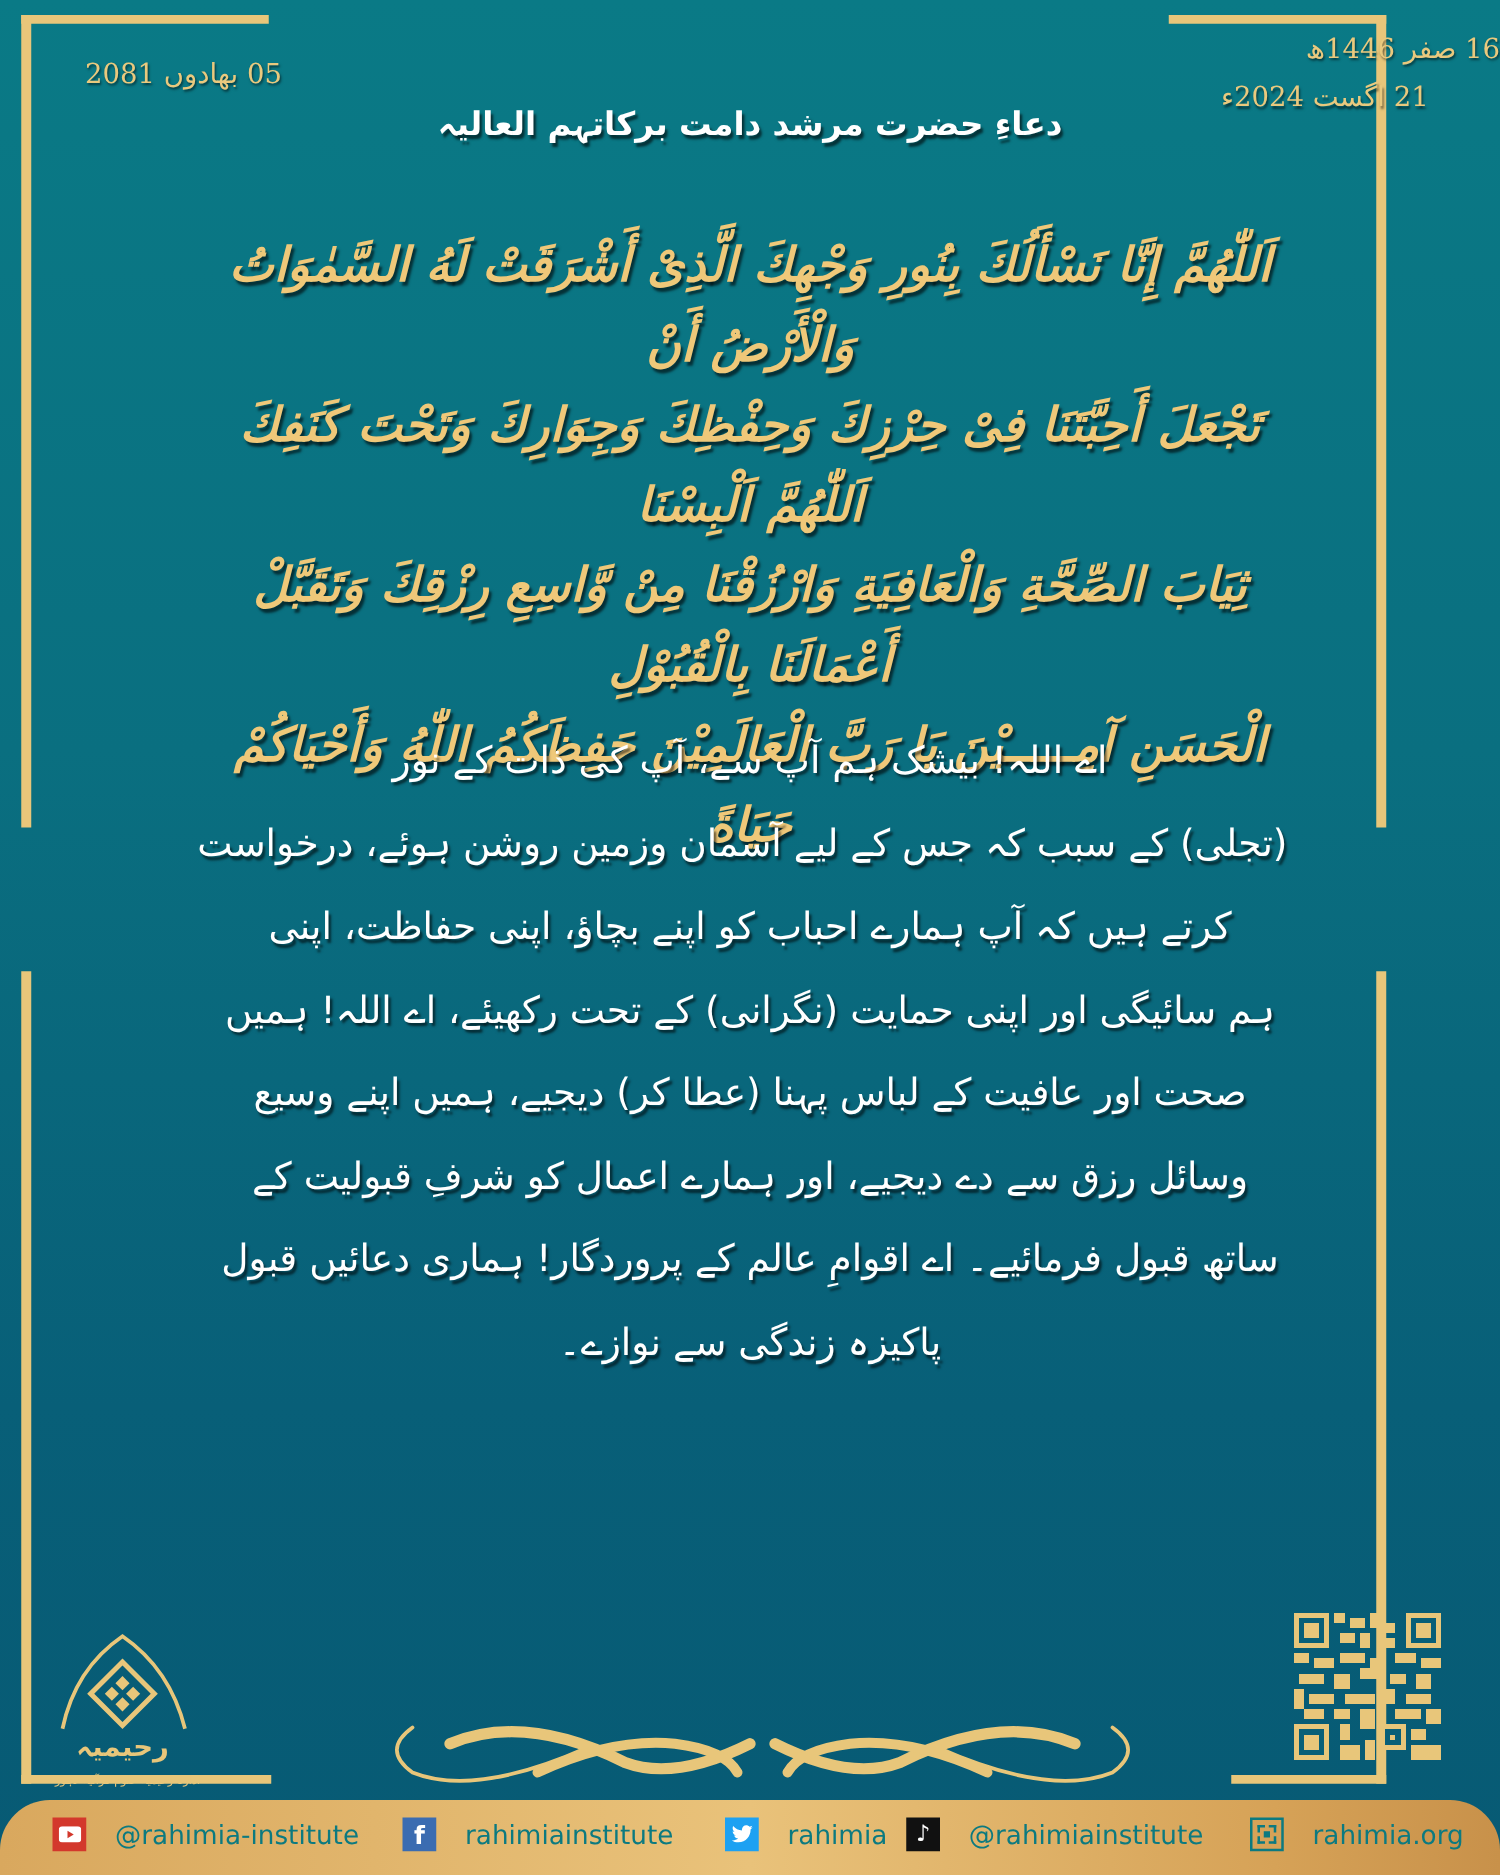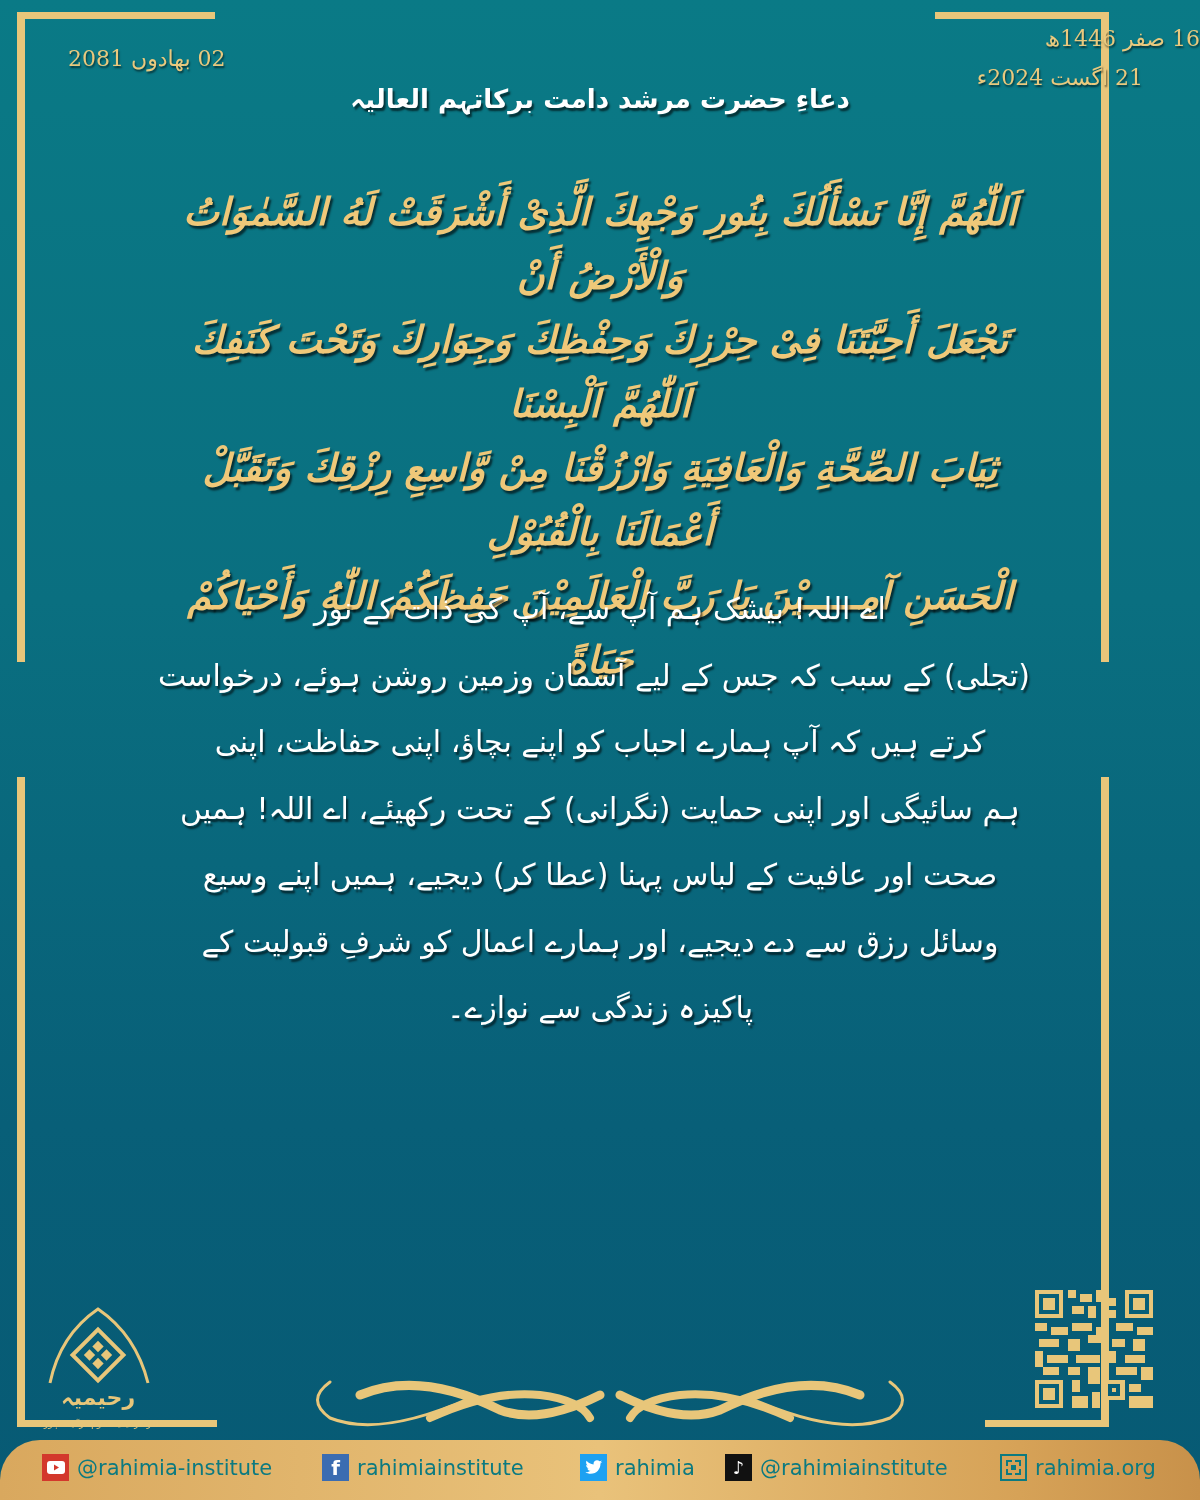--- a/index.html
+++ b/index.html
@@ -33,56 +33,57 @@
   .urdu div { white-space:nowrap; }
   .logo { position:absolute; left:40px; top:1305px; width:130px; height:140px; }
   .qr { position:absolute; left:1034px; top:1290px; width:120px; height:118px; }
   .ornament { position:absolute; left:300px; top:1370px; width:620px; height:60px; }
   .footer {
     position:absolute; left:0; top:1440px; width:1200px; height:60px;
     border-top-left-radius:40px; border-top-right-radius:40px;
     background: linear-gradient(90deg, #d9a85e 0%, #e9c27a 50%, #d6a257 85%, #c8914a 100%);
     display:flex; align-items:center; justify-content:flex-start;
   }
-  .social { position:absolute; top:14px; display:flex; align-items:center; gap:8px; }
+  .social { position:absolute; top:14px; display:flex; align-items:center; gap:23px; }
   .social .ico { width:27px; height:27px; display:flex; align-items:center; justify-content:center; }
   .social .txt { color:#0c7a80; font-family:"DejaVu Sans", sans-serif; font-size:21px; }
 </style>
 </head>
 <body>
 
 <div class="frame" style="left:17px;top:12px;width:198px;height:7px;"></div>
 <div class="frame" style="left:17px;top:12px;width:8px;height:650px;"></div>
 <div class="frame" style="left:935px;top:12px;width:174px;height:7px;"></div>
 <div class="frame" style="left:1101px;top:12px;width:8px;height:650px;"></div>
 <div class="frame" style="left:17px;top:777px;width:8px;height:650px;"></div>
 <div class="frame" style="left:17px;top:1420px;width:200px;height:7px;"></div>
 <div class="frame" style="left:1101px;top:777px;width:8px;height:650px;"></div>
 <div class="frame" style="left:985px;top:1420px;width:124px;height:7px;"></div>
 
 <div class="date" style="right:57px;top:46px;margin-top:19px;">21 اگست 2024ء</div>
 <div class="date" style="left:0;width:1200px;top:26px;">16 صفر 1446ھ</div>
-<div class="date" style="left:68px;top:46px;">02 بھادوں 2081</div>
+<div class="date" style="left:68px;top:46px;">05 بھادوں 2081</div>
 
 <div class="title">دعاءِ حضرت مرشد دامت برکاتہم العالیہ</div>
 
 <div class="arabic">
   <div>اَللّٰهُمَّ إِنَّا نَسْأَلُكَ بِنُورِ وَجْهِكَ الَّذِیْ أَشْرَقَتْ لَهُ السَّمٰوَاتُ وَالْأَرْضُ أَنْ</div>
   <div>تَجْعَلَ أَحِبَّتَنَا فِیْ حِرْزِكَ وَحِفْظِكَ وَجِوَارِكَ وَتَحْتَ كَنَفِكَ اَللّٰهُمَّ اَلْبِسْنَا</div>
   <div>ثِيَابَ الصِّحَّةِ وَالْعَافِيَةِ وَارْزُقْنَا مِنْ وَّاسِعِ رِزْقِكَ وَتَقَبَّلْ أَعْمَالَنَا بِالْقُبُوْلِ</div>
   <div>الْحَسَنِ آمِـــــیْنَ یَا رَبَّ الْعَالَمِیْنَ حَفِظَكُمُ اللّٰهُ وَأَحْيَاكُمْ حَيَاةً</div>
 </div>
 
 <div class="urdu">
   <div>اے اللہ! بیشک ہم آپ سے، آپ کی ذات کے نور</div>
   <div>(تجلی) کے سبب کہ جس کے لیے آسمان وزمین روشن ہوئے، درخواست</div>
   <div>کرتے ہیں کہ آپ ہمارے احباب کو اپنے بچاؤ، اپنی حفاظت، اپنی</div>
   <div>ہم سائیگی اور اپنی حمایت (نگرانی) کے تحت رکھیئے، اے اللہ! ہمیں</div>
   <div>صحت اور عافیت کے لباس پہنا (عطا کر) دیجیے، ہمیں اپنے وسیع</div>
   <div>وسائل رزق سے دے دیجیے، اور ہمارے اعمال کو شرفِ قبولیت کے</div>
+  <div>ساتھ قبول فرمائیے۔ اے اقوامِ عالم کے پروردگار! ہماری دعائیں قبول</div>
   <div>پاکیزہ زندگی سے نوازے۔</div>
 </div>
 
 <div class="logo">
   <svg width="130" height="140" viewBox="0 0 130 140">
     <path d="M10 78 Q20 30 58 4 Q96 30 108 78" fill="none" stroke="#e8c67a" stroke-width="3"></path>
     <g fill="#e8c67a" transform="translate(58,50) rotate(45)">
       <rect x="-18" y="-18" width="36" height="36" fill="none" stroke="#e8c67a" stroke-width="4"></rect>
       <rect x="-10" y="-10" width="8" height="8"></rect>
       <rect x="2" y="-10" width="8" height="8"></rect>

